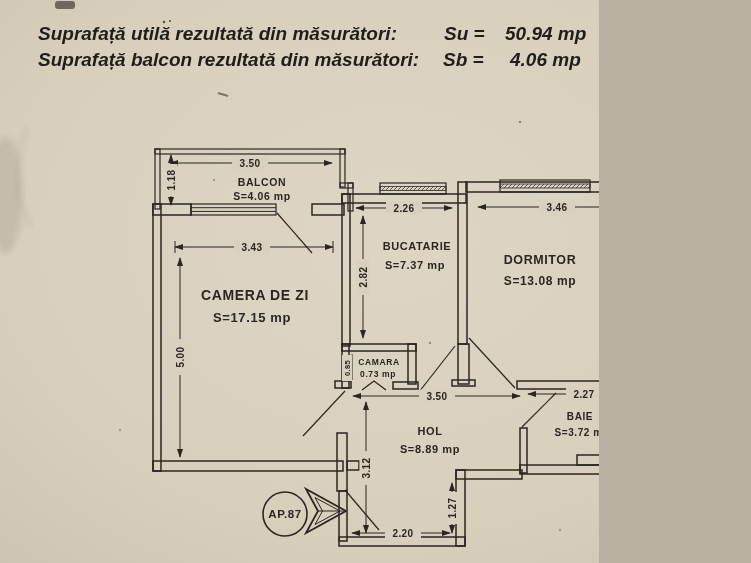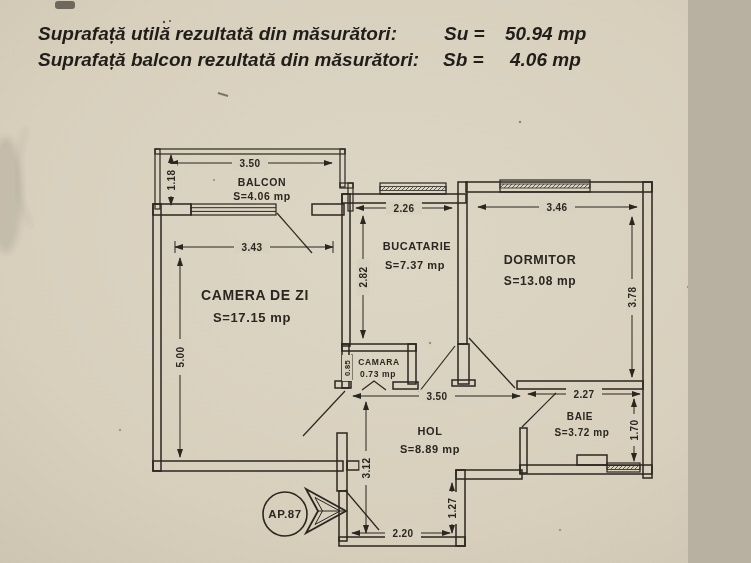--- a/index.html
+++ b/index.html
@@ -1,16 +1,16 @@
 <!DOCTYPE html>
 <html><head>
 <meta charset="utf-8">
 <style>
   html,body{margin:0;padding:0;background:#b8b0a0;}
-  .page{width:688px;height:563px;position:relative;overflow:hidden;
+  .page{width:599px;height:563px;position:relative;overflow:hidden;
         font-family:"Liberation Sans",sans-serif;}
   svg{display:block;}
   text{fill:#2b2620;}
   .hdr{font-size:19px;font-weight:bold;font-style:italic;fill:#211d18;}
   .room{font-weight:600;letter-spacing:0.6px;}
   .dim{font-size:10px;font-weight:600;letter-spacing:0.4px;}
   .wall{fill:none;stroke:#2b2620;stroke-width:1.5;}
   .wallthin{fill:none;stroke:#2b2620;stroke-width:1.2;}
   .swing{fill:none;stroke:#2b2620;stroke-width:1.2;}
   .dimline{stroke:#2b2620;stroke-width:1;fill:none;}

